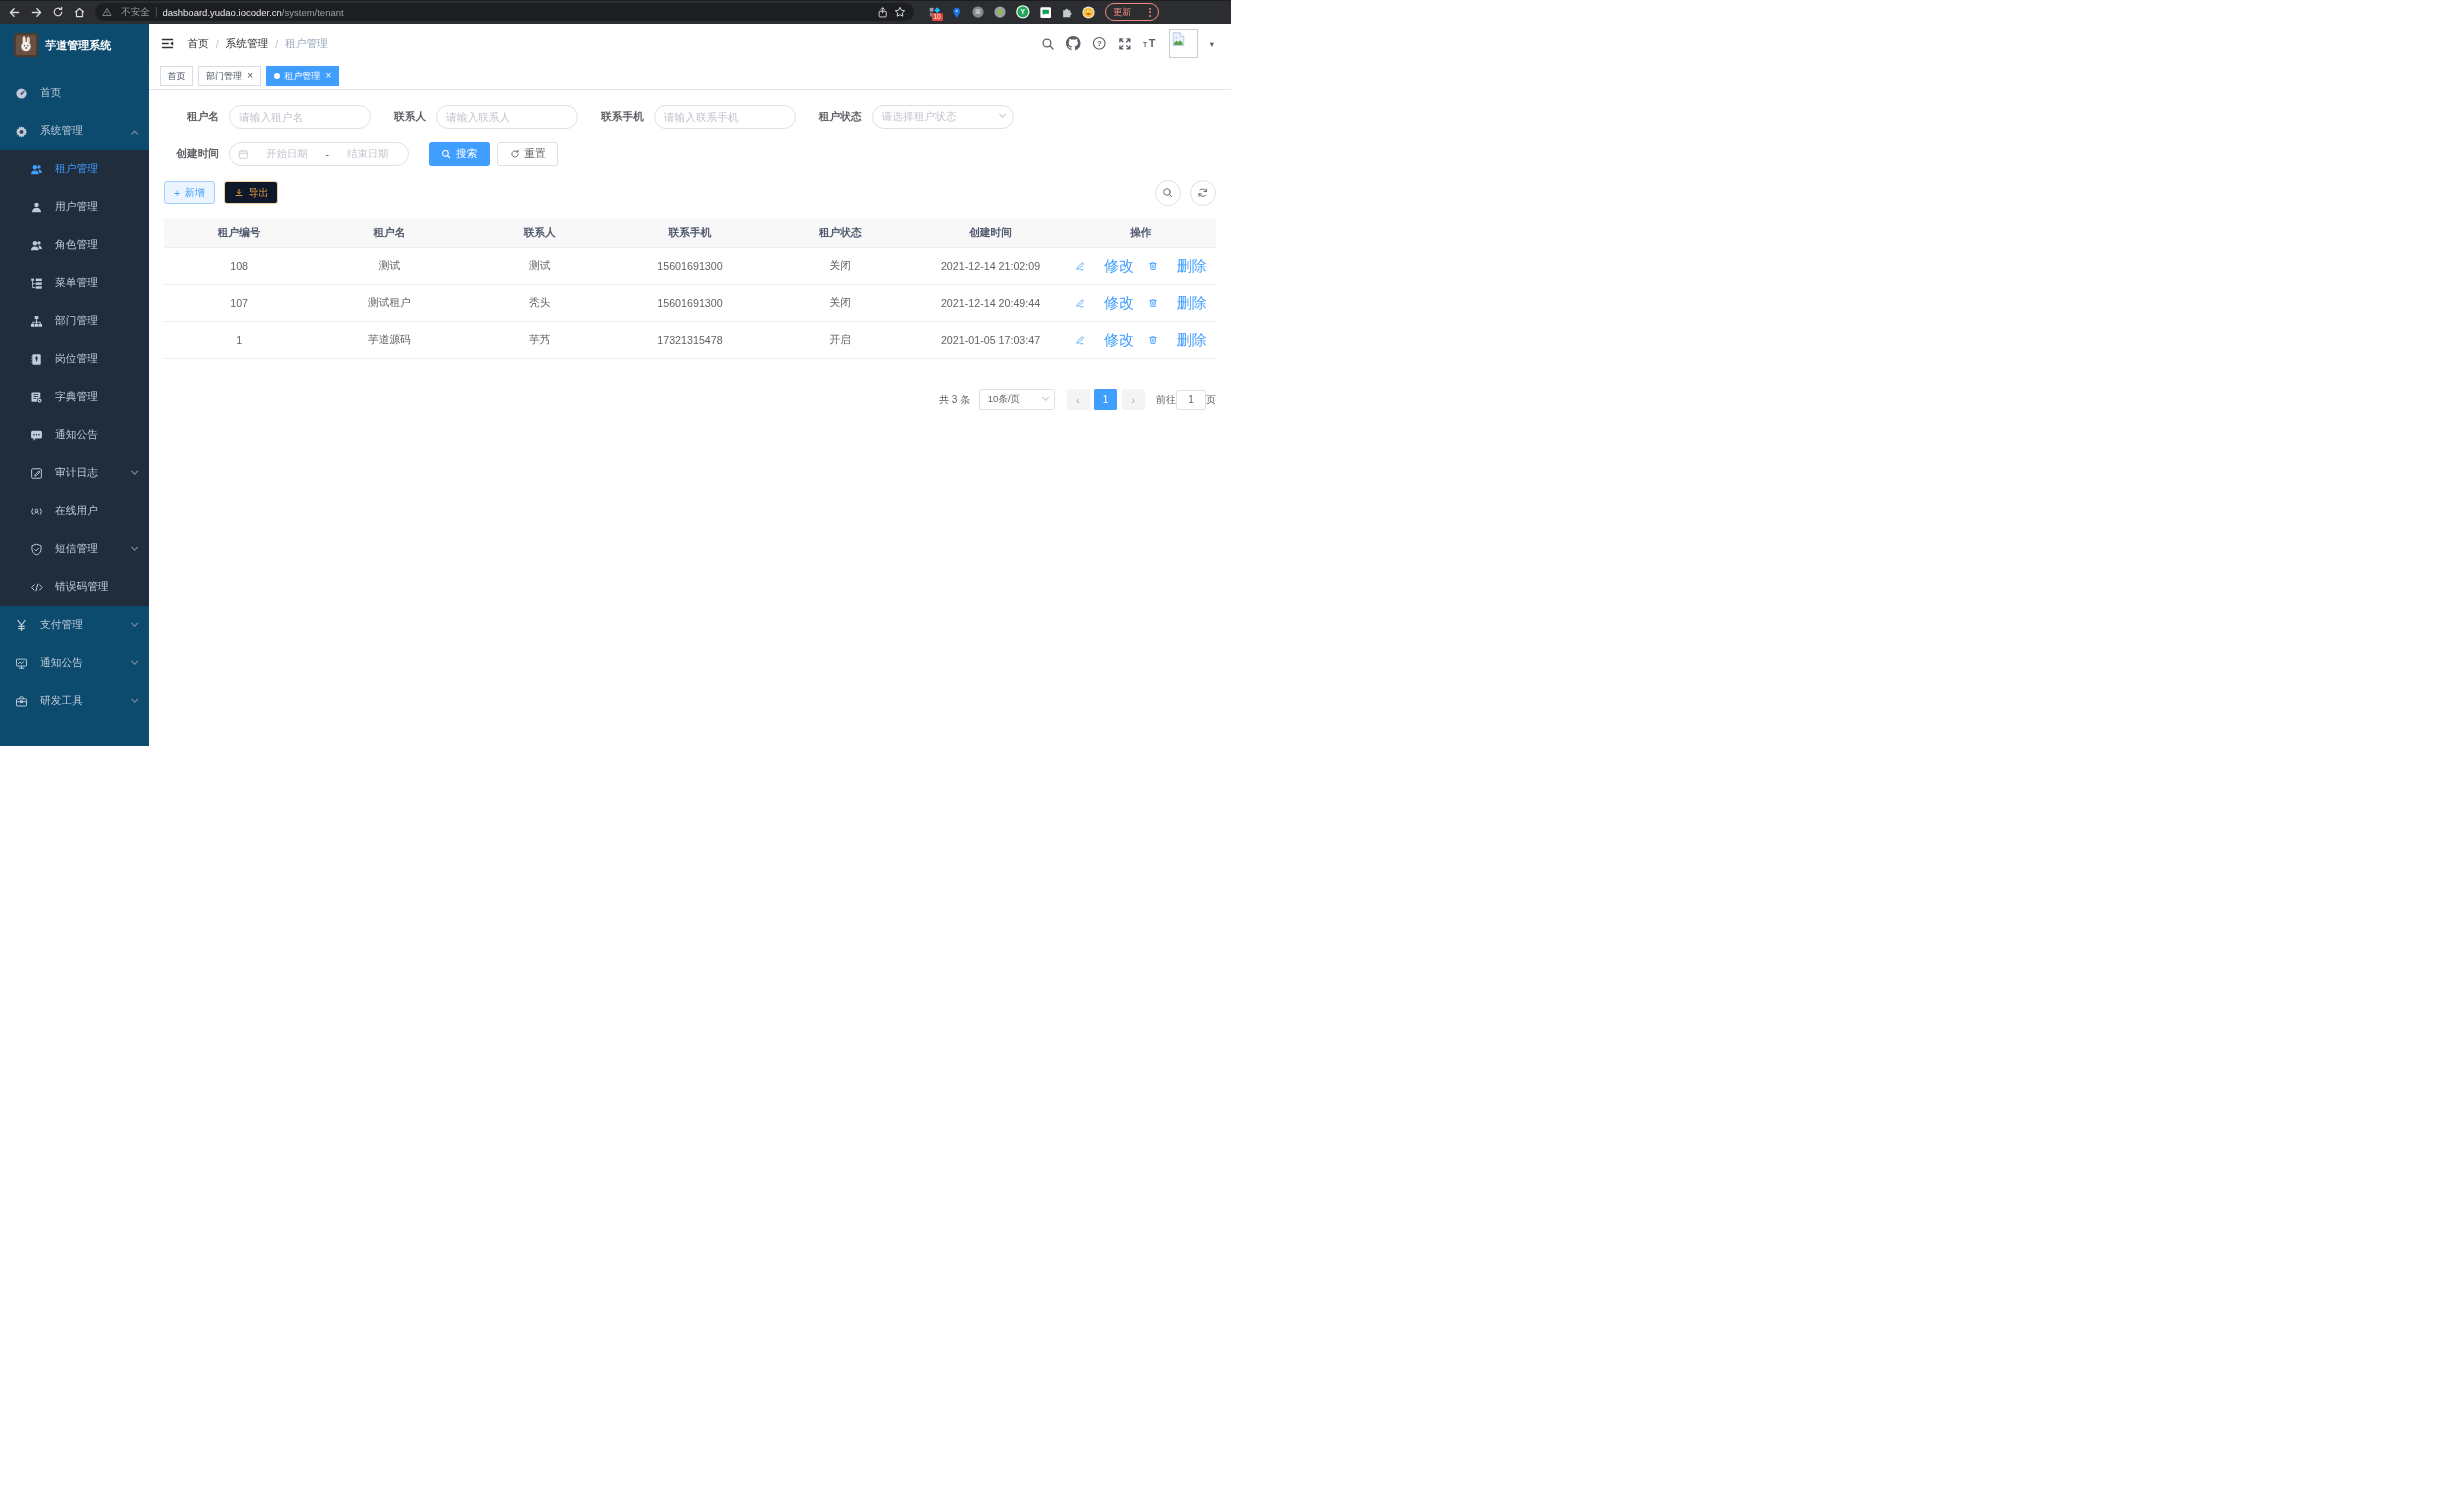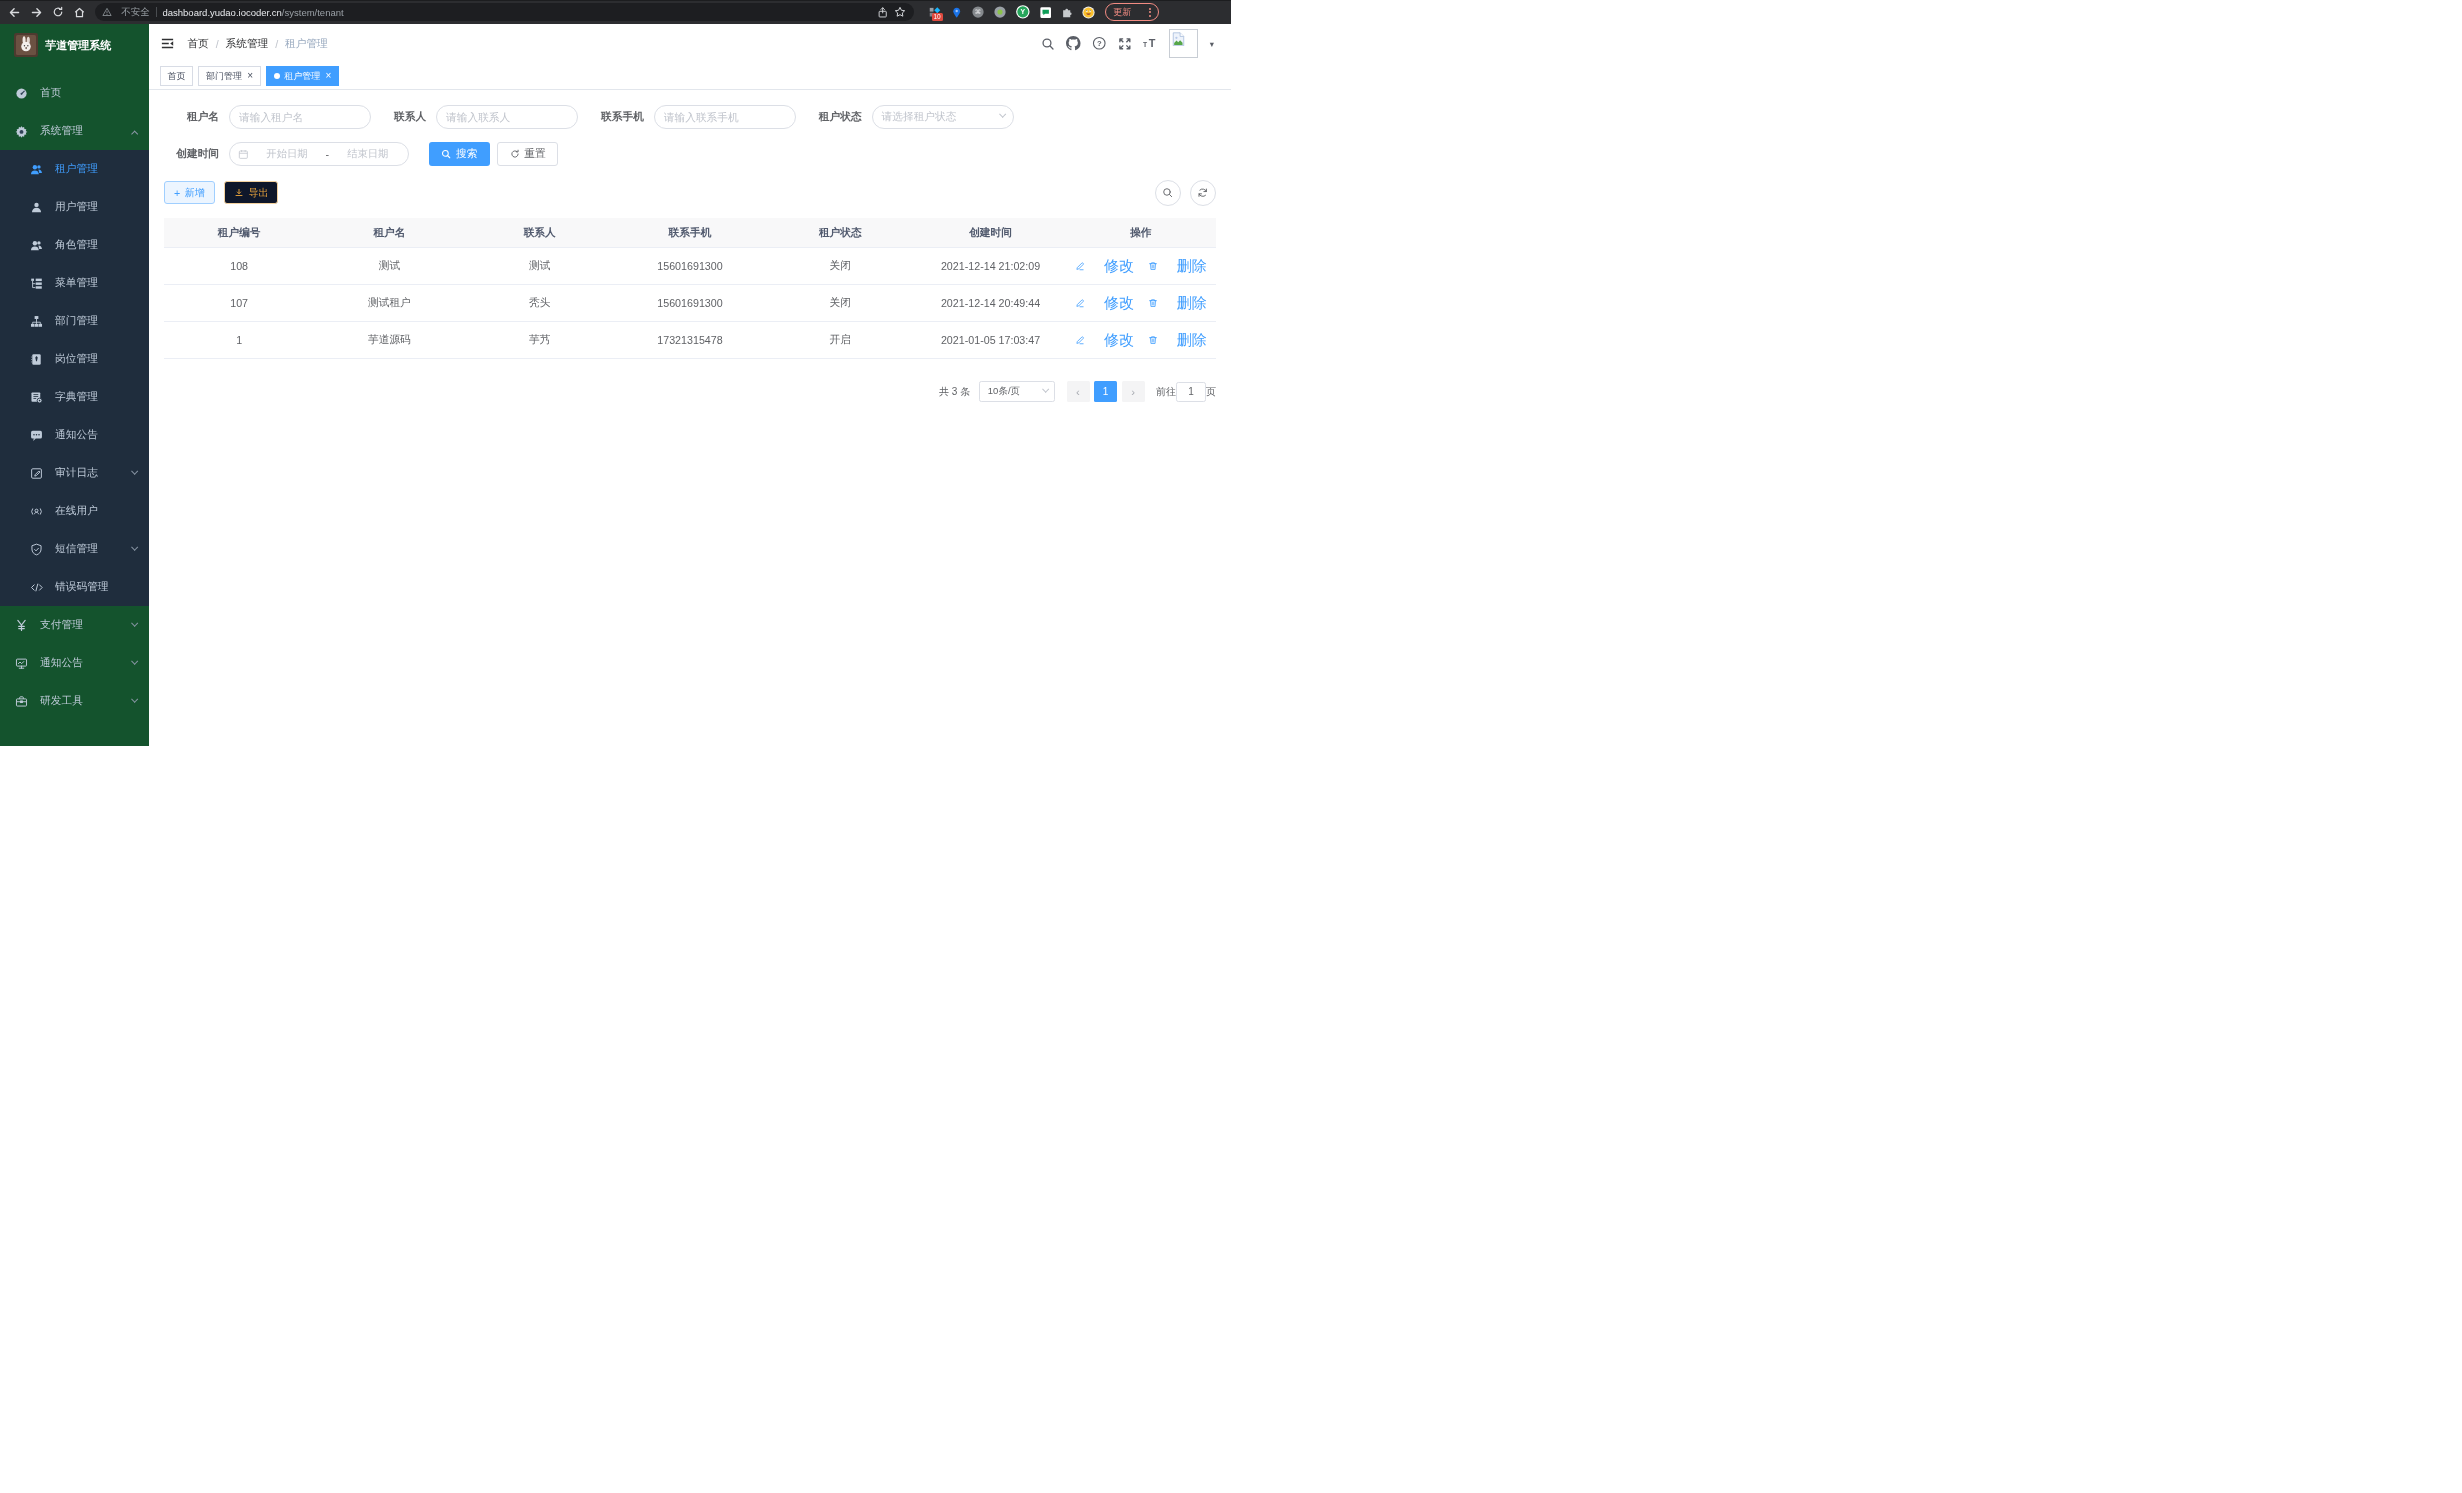--- a/index.html
+++ b/index.html
@@ -16,21 +16,21 @@
   .addr .path{color:#9aa0a6}
   .addr .sp{flex:1}
   .exts{display:flex;align-items:center;gap:10px;margin-left:6px}
   .ext{position:relative;display:flex;align-items:center;cursor:pointer}
   .ext-badge{position:absolute;left:3px;bottom:-3px;background:#e04a3f;color:#fff;font-size:6.5px;padding:0 1.9px;border-radius:1.5px;line-height:8.4px}
   .update-pill{display:flex;align-items:center;gap:18px;border:1.1px solid #f28b82;color:#f28b82;border-radius:10px;padding:1.5px 6.9px;font-size:9px;cursor:pointer}
   .vdots{display:flex;flex-direction:column;gap:1.5px}
   .vdots i{width:1.9px;height:1.9px;border-radius:50%;background:#f28b82}
   
   .app{display:flex;height:722px}
-  .sidebar{width:149px;background:#14532d;color:#bfcbd9;flex-shrink:0;overflow:hidden}
+  .sidebar{width:149px;background:#0c4a6e;color:#bfcbd9;flex-shrink:0;overflow:hidden}
   .logo{height:43px;display:flex;align-items:center;gap:7.6px;padding-left:13.7px}
   .logo-img{width:24px;height:24px;border-radius:2.3px;background:#4e3a2f;display:flex;align-items:center;justify-content:center}
   .logo-title{color:#fff;font-weight:700;font-size:11px;white-space:nowrap}
   .menu{margin-top:7.6px}
   .mi{height:38px;display:flex;align-items:center;padding:0 12px 0 15px;cursor:pointer;font-size:10.7px}
   .mi .ic{width:13.7px;display:flex;justify-content:center;margin-right:11.4px;color:#bfcbd9;flex-shrink:0}
   .mi .lbl{flex:1;white-space:nowrap}
   .submenu{background:#1f2d3d}
   .submenu .mi{padding-left:30px}
   .mi.active,.mi.active .ic{color:#409eff}
@@ -81,21 +81,21 @@
   .tool-sp{flex:1}
   .cbtn{width:26px;height:26px;border:0.8px solid #dcdfe6;border-radius:50%;display:flex;align-items:center;justify-content:center;color:#606266;cursor:pointer;background:#fff;margin-left:9px}
   
   table{width:100%;border-collapse:collapse;table-layout:fixed}
   th{background:#f8f8f9;color:#515a6e;font-weight:700;font-size:10.7px;height:30px;text-align:center;border-bottom:0.8px solid #ebeef5}
   td{height:37px;color:#606266;font-size:10.7px;text-align:center;border-bottom:0.8px solid #ebeef5;white-space:nowrap}
   .link{color:#409eff;display:inline-flex;align-items:center;gap:19px;cursor:pointer;font-size:15px}
   .link + .link{margin-left:10.7px}
   
   .pager{display:flex;align-items:center;justify-content:flex-end;margin-top:18px;color:#606266;font-size:10px}
-  .psel{width:76px;height:21px;border:0.8px solid #dcdfe6;border-radius:2.3px;display:flex;align-items:center;justify-content:space-between;padding:0 6px 0 7.6px;margin:4px 9px;color:#606266;cursor:pointer;font-size:9.5px}
+  .psel{width:76px;height:21px;border:0.8px solid #dcdfe6;border-radius:2.3px;display:flex;align-items:center;justify-content:space-between;padding:0 6px 0 7.6px;margin:12px 9px;color:#606266;cursor:pointer;font-size:9.5px}
   .pbtn{min-width:23px;height:21px;background:#f4f4f5;border-radius:1.5px;display:flex;align-items:center;justify-content:center;margin:0 2.3px;color:#a8abb2;font-size:11.4px;cursor:pointer}
   .pbtn.cur{background:#409eff;color:#fff;font-size:10px;cursor:default}
   .goto{display:flex;align-items:center;margin-left:9px}
   .goto input{width:30px;height:20px;border:0.8px solid #dcdfe6;border-radius:2.3px;text-align:center;font-size:10px;color:#606266;outline:none;font-family:inherit}
 </style>
 </head>
 <body>
 
 <div class="chrome">
   <span class="nav-ic">

